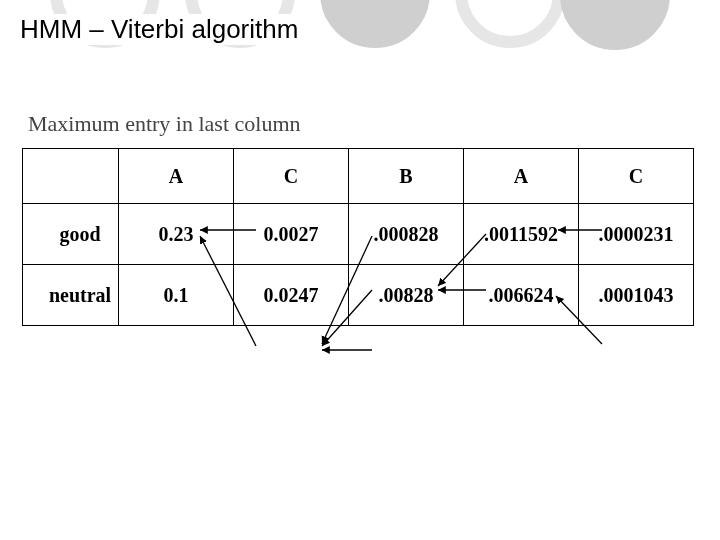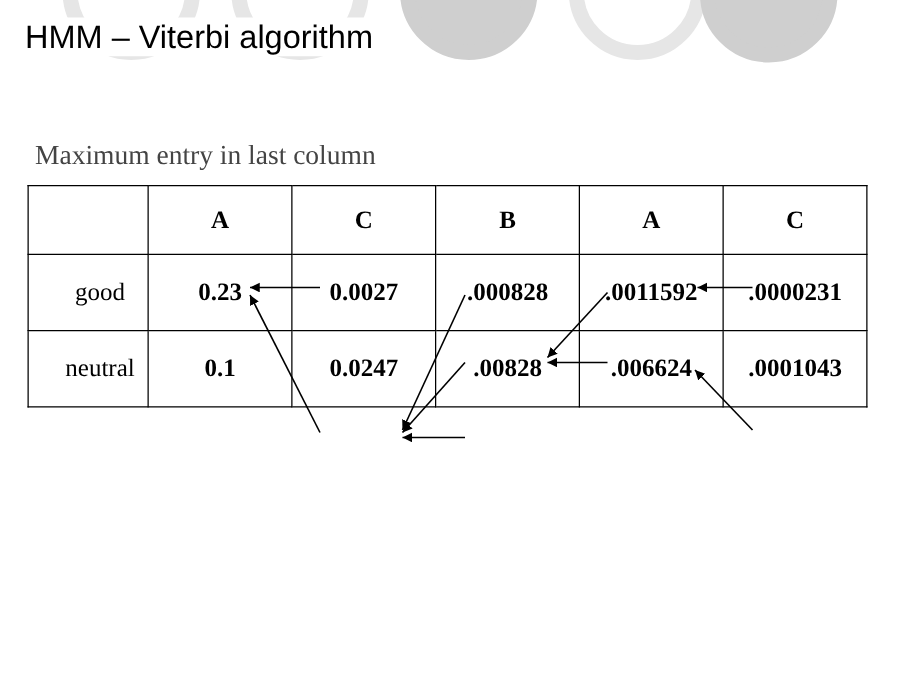--- a/index.html
+++ b/index.html
@@ -72,21 +72,21 @@
   th, td {
     border: 1.5px solid #000;
     text-align: center;
     font-size: 20px;
     height: 58px;
     vertical-align: middle;
     position: relative;
     font-weight: bold;
   }
   col.label { width: 96px; }
-  th.rowlab { font-weight: normal; padding-left: 20px; }
+  th.rowlab { font-weight: bold; padding-left: 20px; }
   thead th { height: 52px; font-weight: bold; }
   .hl { color: #c00000; }
 
   svg.arrows {
     position: absolute;
     top: 0; left: 0;
     width: 672px;
     height: 260px;
     pointer-events: none;
   }

